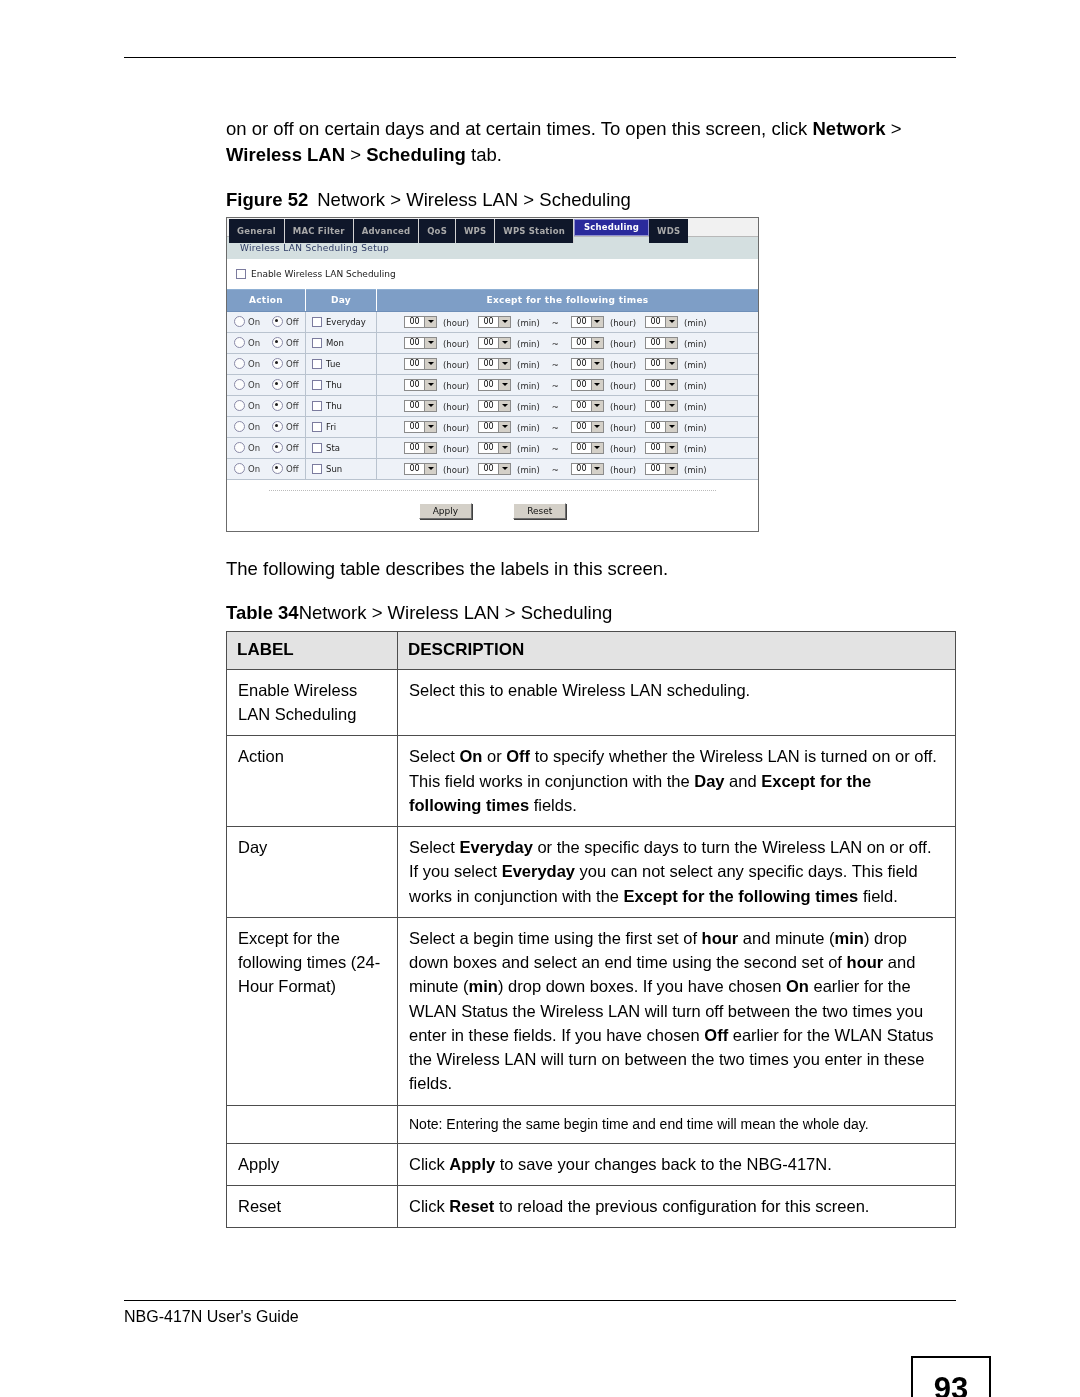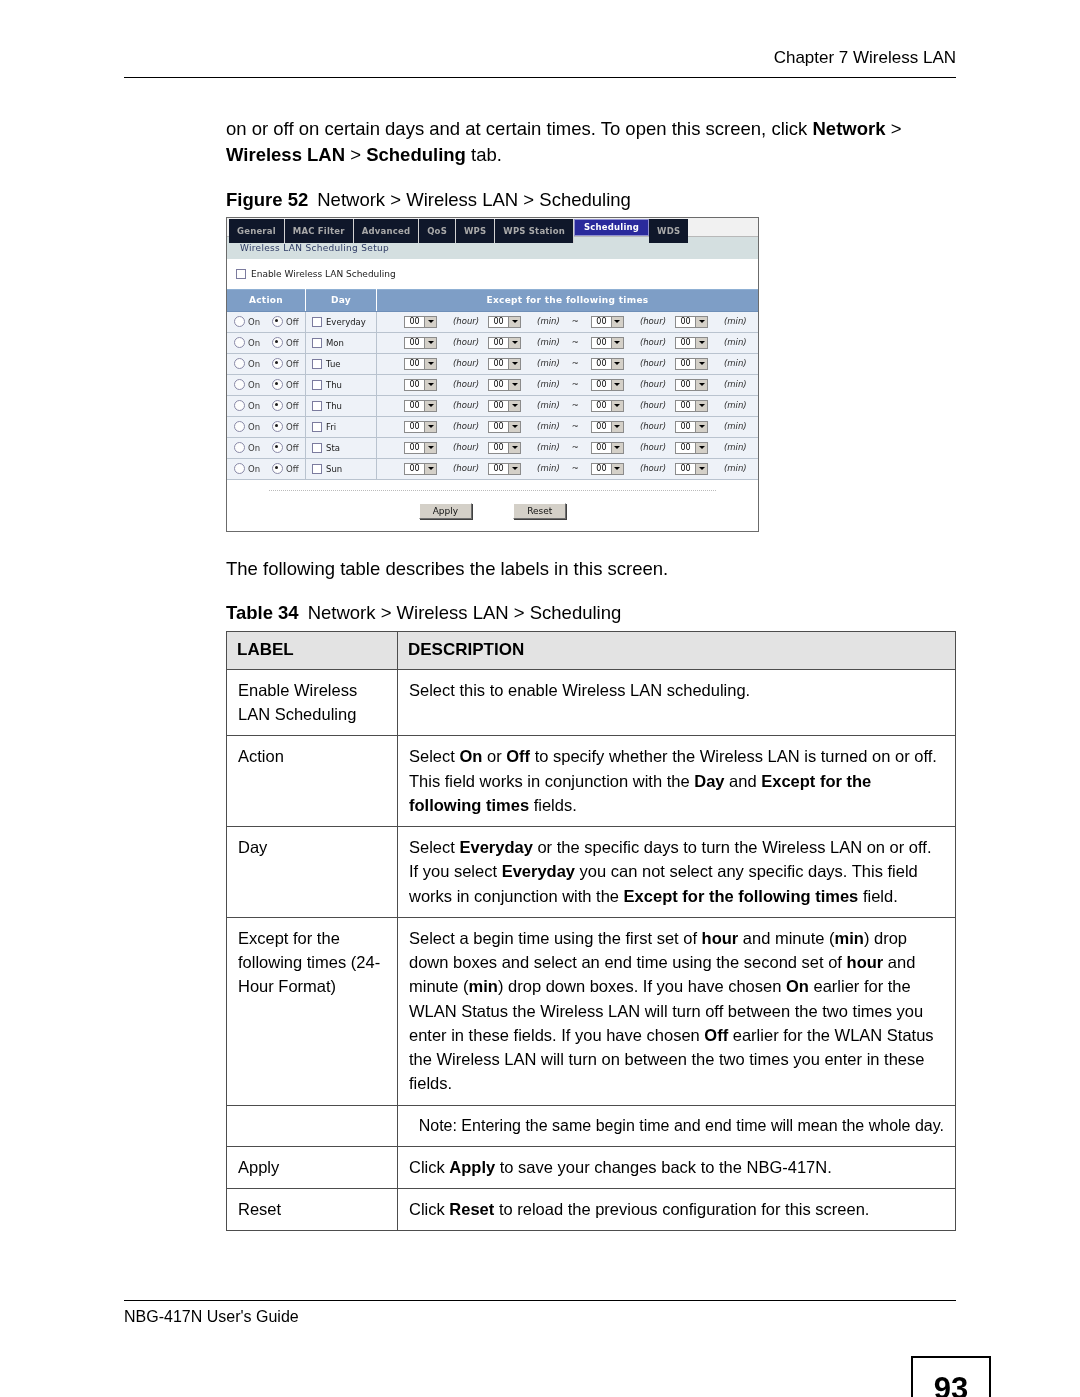--- a/index.html
+++ b/index.html
@@ -197,21 +197,21 @@
     display: flex;
     align-items: center;
     gap: 4px;
     padding-left: 6px;
     font-size: 8.5px;
     color: #1a1a1a;
   }
 
   .cell-times {
     display: flex;
-    align-items: flex-start;
+    align-items: flex-end;
     font-size: 8.5px;
     color: #2a2a2a;
     padding-left: 27px;
   }
   .sel {
     display: inline-flex;
     align-items: stretch;
     border: 1px solid #8b8b8b;
     background: #ffffff;
     height: 12px;
@@ -234,21 +234,21 @@
     align-items: center;
     justify-content: center;
   }
   .sel .arrow i {
     display: block;
     width: 0; height: 0;
     border-left: 3px solid transparent;
     border-right: 3px solid transparent;
     border-top: 3px solid #000;
   }
-  .unit { margin: 0 9px 0 16px; white-space: nowrap; font-style: italic; }
+  .unit { margin: 0 9px 0 6px; white-space: nowrap; }
   .tilde { margin: 0 12px 0 3px; }
 
   
   .shot-actions {
     background: #ffffff;
     padding: 8px 0 12px 0;
     text-align: center;
     border-top: 1px dotted #bbbbbb;
     margin: 10px 42px 0 42px;
   }
@@ -265,21 +265,21 @@
     padding: 2px 13px;
     margin: 0 18px;
     font-family: "DejaVu Sans", sans-serif;
   }
 
   
   .tbl-caption {
     font-size: 18.5px;
     margin: 0 0 7px 0;
   }
-  .tbl-caption .cap-label { font-weight: bold; margin-right: 9px; }
+  .tbl-caption .cap-label { font-weight: bold; }
 
   table.desc {
     border-collapse: collapse;
     width: 730px;
     border: 1.5px solid #4d4d4d;
     font-size: 16.5px;
   }
   table.desc th {
     background: #e3e3e3;
     text-align: left;
@@ -295,25 +295,24 @@
     padding: 8px 11px 9px 11px;
     border-right: 1.5px solid #4d4d4d;
     border-bottom: 1.5px solid #4d4d4d;
     vertical-align: top;
     line-height: 1.47;
   }
   table.desc td:last-child { border-right: none; }
   table.desc tr:last-child td { border-bottom: none; }
   .c-label { width: 148px; }
   .note-cell {
-    font-size: 16px;
+    font-size: 14px;
     padding-top: 14px;
     padding-bottom: 14px;
     padding-left: 11px;
-    text-align: right;
   }
   .note-cell .note-ind {
     display: block;
     padding-left: 44px;
     text-indent: -44px;
     line-height: 1.45;
   }
 
   
   .page-footer {
@@ -341,21 +340,20 @@
     font-weight: bold;
     background: #fff;
   }
 </style>
 </head>
 <body>
 
 <div class="page">
 
   <div class="page-header">
-    <div>Chapter 7 Wireless LAN</div>
     <div class="rule"></div>
   </div>
 
   <div class="content">
 
     <p class="body-para"><span>on or off on certain days and at certain times. To open this screen, click </span><b>Network</b><span> &gt; </span><b>Wireless LAN</b><span> &gt; </span><b>Scheduling</b><span> tab.</span></p>
 
     <p class="caption"><span class="cap-label">Figure 52</span><span>Network &gt; Wireless LAN &gt; Scheduling</span></p>
 
     <div class="device-shot">

